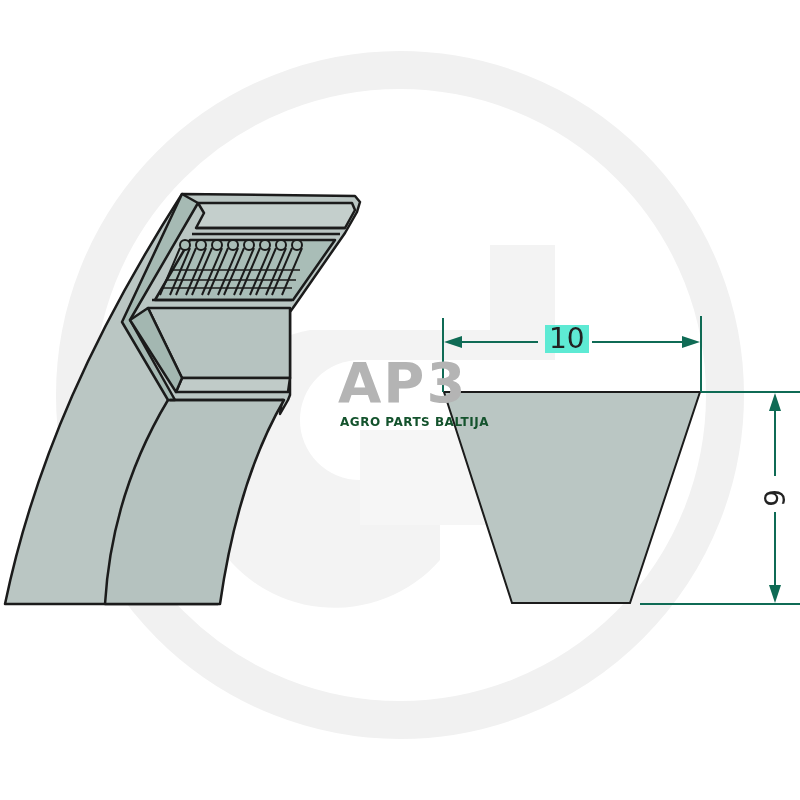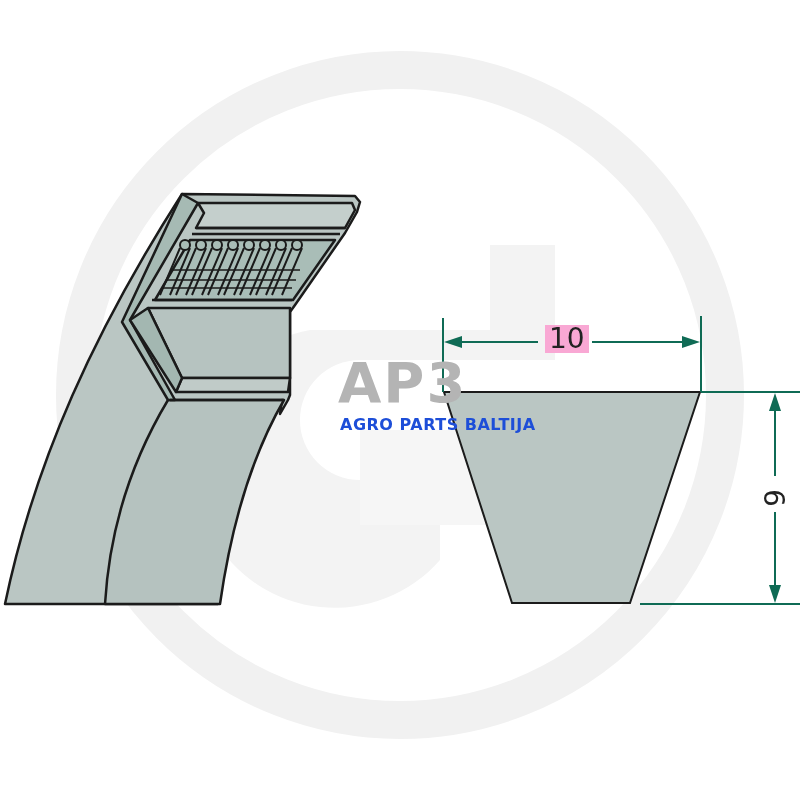--- a/index.html
+++ b/index.html
@@ -1,21 +1,21 @@
 <!DOCTYPE html>
 <html><head>
   <meta charset="utf-8">
   <style>
     html, body { margin: 0; padding: 0; background: #ffffff; }
     body { width: 800px; height: 800px; position: relative; overflow: hidden; font-family: "Liberation Sans", sans-serif; }
     #stage { position: absolute; left: 0; top: 0; width: 651px; height: 800px; }
     .logo-text { position: absolute; color: #a8a8a8; font-family: "DejaVu Sans", sans-serif; }
     #logo-main { left: 338px; top: 355px; font-size: 56px; font-weight: bold; letter-spacing: 2px; color: #b4b4b4; line-height: 1; }
-    #logo-sub { left: 340px; top: 415px; font-size: 16px; font-weight: bold; color: #1d4ed8; letter-spacing: 0.5px; }
-    .dim-label { position: absolute; font-family: "DejaVu Sans", sans-serif; color: #222; font-size: 28px; line-height: 1; background: #f9a8d4; padding: 0 4px; }
+    #logo-sub { left: 340px; top: 415px; font-size: 12px; font-weight: bold; color: #14532d; letter-spacing: 0.5px; }
+    .dim-label { position: absolute; font-family: "DejaVu Sans", sans-serif; color: #222; font-size: 28px; line-height: 1; background: #5eead4; padding: 0 4px; }
     #dim-width-label { left: 545px; top: 325px; }
     #dim-height-label { left: 760px; top: 484px; transform: rotate(90deg); transform-origin: center; background: transparent; }
   </style>
 </head>
 <body>
 
 <div id="stage">
   <svg width="800" height="800" viewBox="0 0 800 800" xmlns="http://www.w3.org/2000/svg">
 
     <g>

